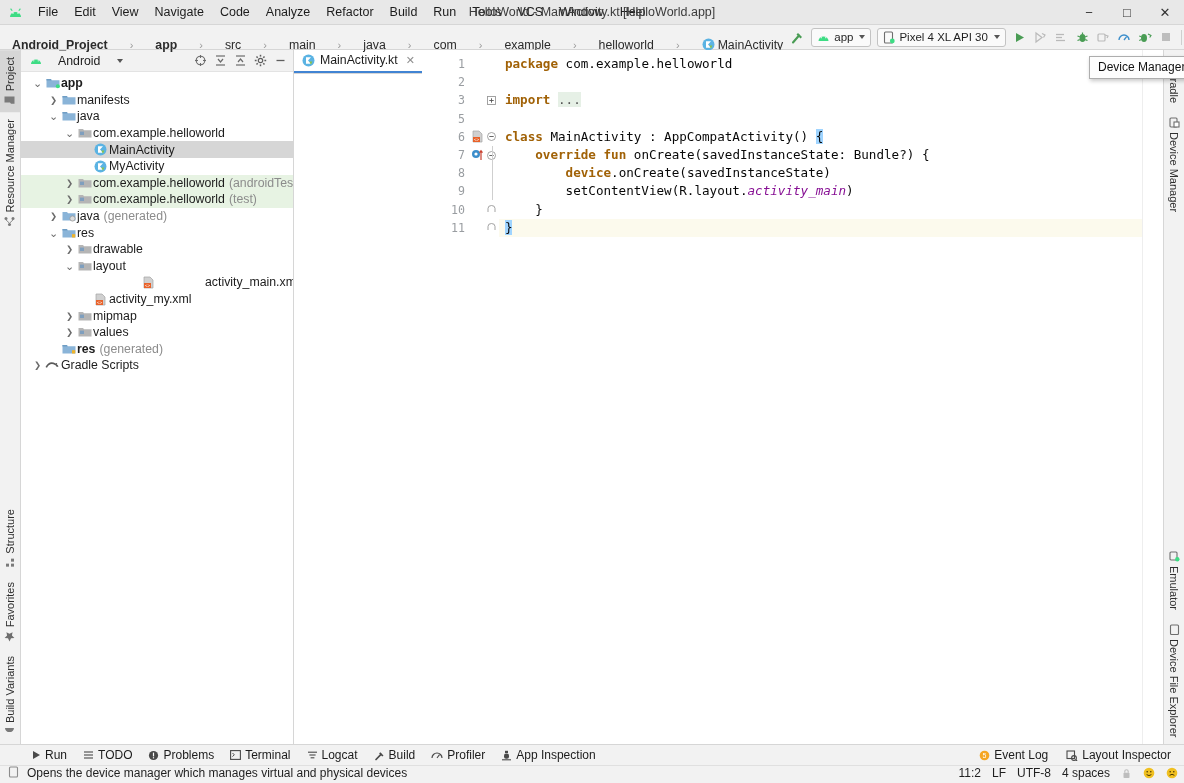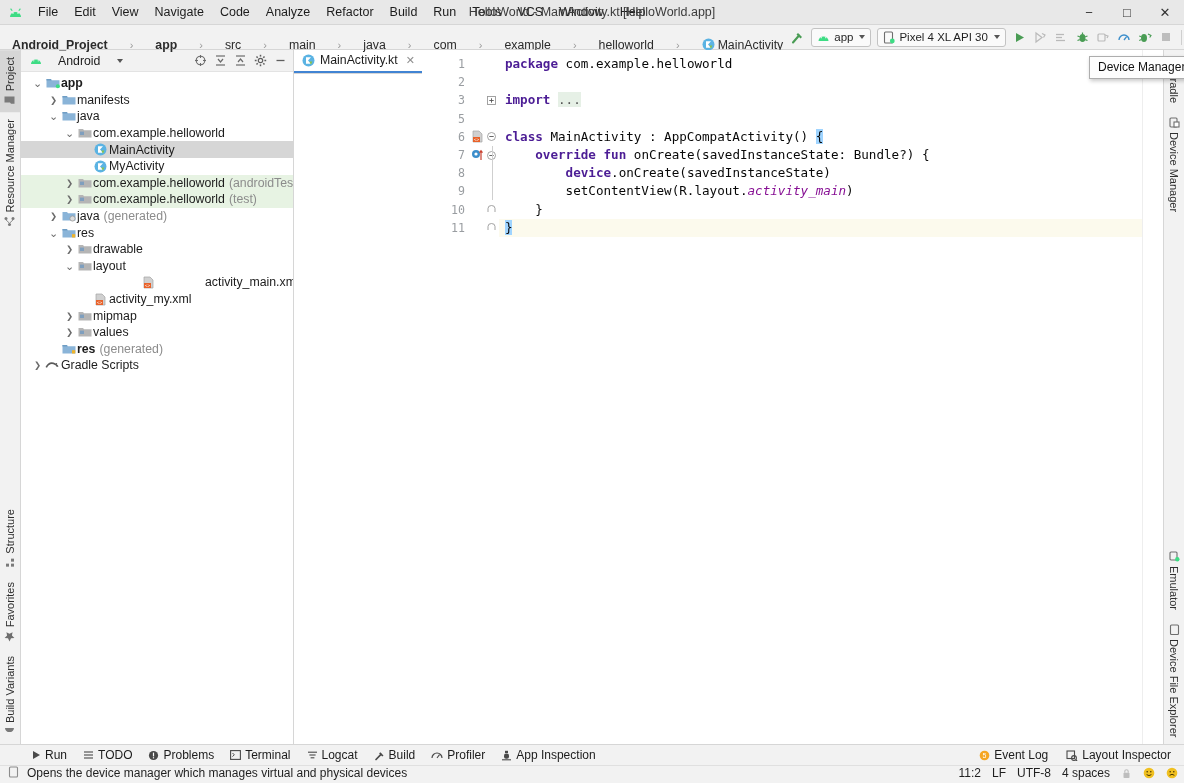--- a/index.html
+++ b/index.html
@@ -115,21 +115,21 @@
   .gutter { width:49px; flex:none; background:#fff; padding-top:5px; text-align:right; }
   .gutter-icons { width:14px; flex:none; background:#fff; padding-top:5px; }
   .fold { width:14px; flex:none; background:#fff; padding-top:5px; position:relative; }
   .lnum { height:18.2px; line-height:18.2px; font-family:"DejaVu Sans Mono", monospace; font-size:11.6px; color:#999da1; padding-right:6px; }
   .code-area { flex:1; padding-top:5px; min-width:0; position:relative; }
   .cline {
     height:18.2px; line-height:18.2px; font-family:"DejaVu Sans Mono", monospace;
     font-size:12.6px; color:#080808; white-space:pre; padding-left:6px;
   }
   .cline.current { background:#fcfaed; }
-  .kw { color:#4c1d95; font-weight:bold; }
+  .kw { color:#a16207; font-weight:bold; }
   .fold-ph { background:#e6f0e6; color:#555; }
   .ital { color:#871094; font-style:italic; }
   .brace-hl { background:#9fd4ff; }
 
   .gicon { height:18.2px; display:flex; align-items:center; justify-content:center; }
   .fmark { height:18.2px; display:flex; align-items:center; justify-content:center; color:#757575; font-size:9px; }
 
   
   .markers { width:21px; flex:none; background:#fff; border-left:1px solid #eee; position:relative; }
   .ok-check { position:absolute; top:3px; left:3px; color:#5aac44; font-size:13px; font-weight:bold; }

